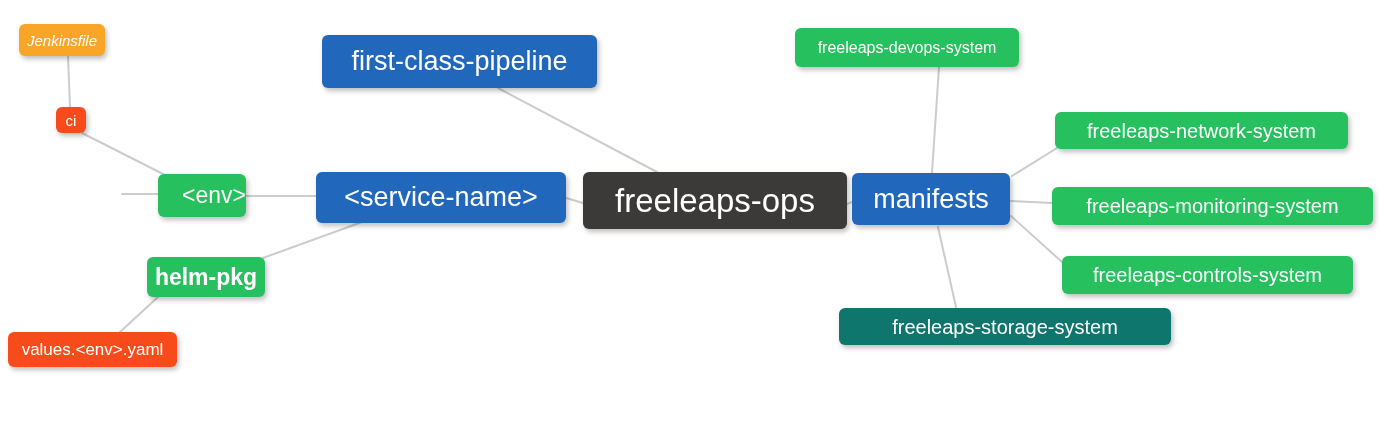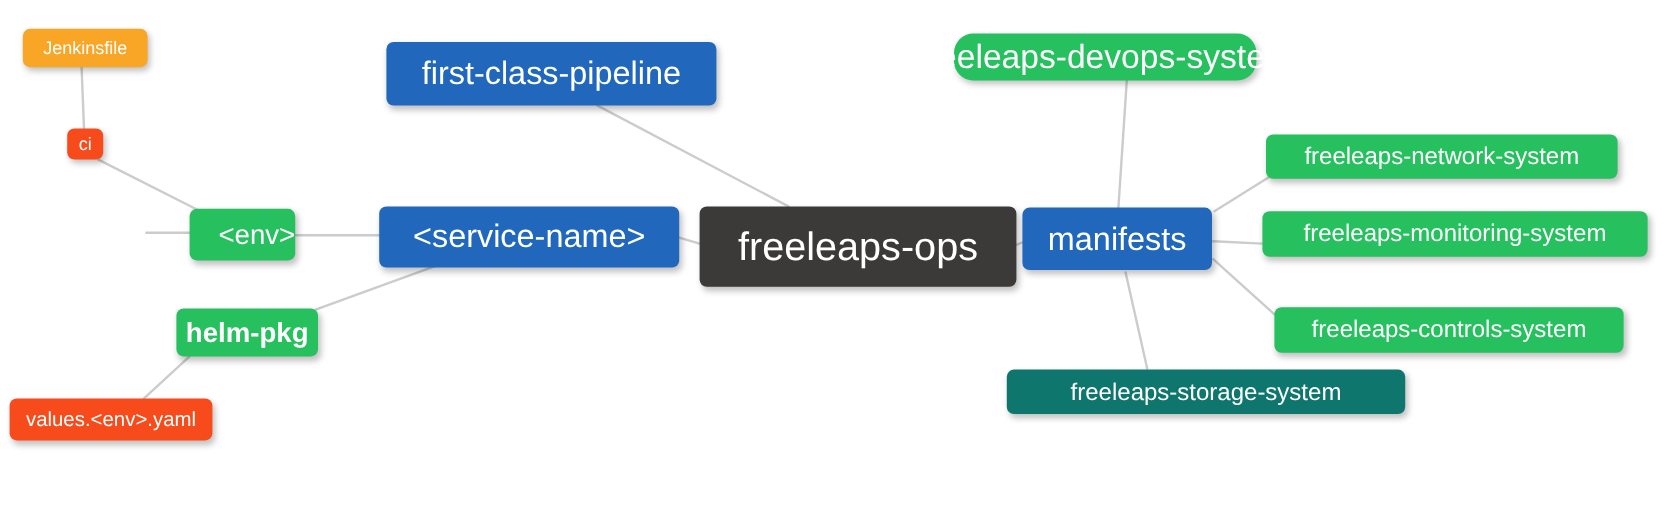--- a/index.html
+++ b/index.html
@@ -40,54 +40,54 @@
       <line x1="498" y1="88" x2="657" y2="172"></line>
       <line x1="566" y1="198" x2="583" y2="203"></line>
       <line x1="847" y1="204" x2="852" y2="202"></line>
       <line x1="932" y1="173" x2="939" y2="67"></line>
       <line x1="1012" y1="176" x2="1057" y2="148"></line>
       <line x1="1011" y1="201" x2="1052" y2="203"></line>
       <line x1="1011" y1="216" x2="1062" y2="262"></line>
       <line x1="938" y1="227" x2="956" y2="307"></line>
     </svg>
 
-<div class="node" style="left: 583px; top: 172px; width: 264px; height: 67px; font-size: 33px; background: rgb(59, 58, 57);">
+<div class="node" style="left: 583px; top: 172px; width: 264px; height: 57px; font-size: 33px; background: rgb(59, 58, 57);">
       <span>freeleaps-ops</span>
     </div>
     <div class="node" style="left: 322px; top: 35px; width: 275px; height: 53px; font-size: 27px; background: rgb(33, 104, 189);">
       <span>first-class-pipeline</span>
     </div>
     <div class="node" style="left: 316px; top: 172px; width: 250px; height: 51px; font-size: 27px; background: rgb(33, 104, 189);">
       <span>&lt;service-name&gt;</span>
     </div>
     <div class="node" style="left: 852px; top: 173px; width: 158px; height: 52px; font-size: 27px; background: rgb(33, 104, 189);">
       <span>manifests</span>
     </div>
     <div class="node" style="left: 158px; top: 174px; width: 88px; height: 43px; font-size: 23px; background: rgb(39, 192, 94); justify-content: flex-end;">
       <span>&lt;env&gt;</span>
     </div>
     <div class="node" style="left: 147px; top: 257px; width: 118px; height: 40px; font-size: 23px; background: rgb(39, 192, 94); font-weight: bold;">
       <span>helm-pkg</span>
     </div>
-    <div class="node" style="left: 795px; top: 28px; width: 252px; height: 39px; font-size: 28px; background: rgb(39, 192, 94); border-radius: 16px;">
+    <div class="node" style="left: 795px; top: 28px; width: 224px; height: 39px; font-size: 16px; background: rgb(39, 192, 94);">
       <span>freeleaps-devops-system</span>
     </div>
     <div class="node" style="left: 1055px; top: 112px; width: 293px; height: 37px; font-size: 20px; background: rgb(39, 192, 94);">
       <span>freeleaps-network-system</span>
     </div>
-    <div class="node" style="left: 1052px; top: 176px; width: 321px; height: 38px; font-size: 20px; background: rgb(39, 192, 94);">
+    <div class="node" style="left: 1052px; top: 187px; width: 321px; height: 38px; font-size: 20px; background: rgb(39, 192, 94);">
       <span>freeleaps-monitoring-system</span>
     </div>
     <div class="node" style="left: 1062px; top: 256px; width: 291px; height: 38px; font-size: 20px; background: rgb(39, 192, 94);">
       <span>freeleaps-controls-system</span>
     </div>
     <div class="node" style="left: 815px; top: 308px; width: 332px; height: 37px; font-size: 20px; background: #0f766e; margin-left: 24px;">
       <span>freeleaps-storage-system</span>
     </div>
-    <div class="node" style="left: 19px; top: 24px; width: 104px; height: 32px; font-size: 15px; background: rgb(249, 165, 38);">
+    <div class="node" style="left: 19px; top: 24px; width: 86px; height: 32px; font-size: 15px; background: rgb(249, 165, 38); font-style: italic;">
       <span>Jenkinsfile</span>
     </div>
     <div class="node" style="left: 56px; top: 107px; width: 30px; height: 26px; font-size: 15px; background: rgb(248, 75, 28);">
       <span>ci</span>
     </div>
     <div class="node" style="left: 8px; top: 332px; width: 169px; height: 35px; font-size: 17px; background: rgb(248, 75, 28);">
       <span>values.&lt;env&gt;.yaml</span>
     </div>
   </div>
 

